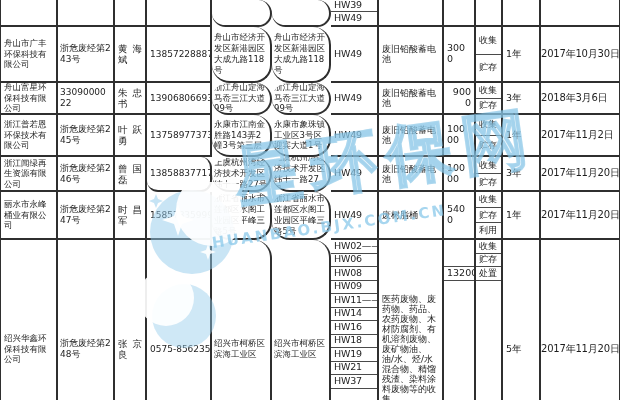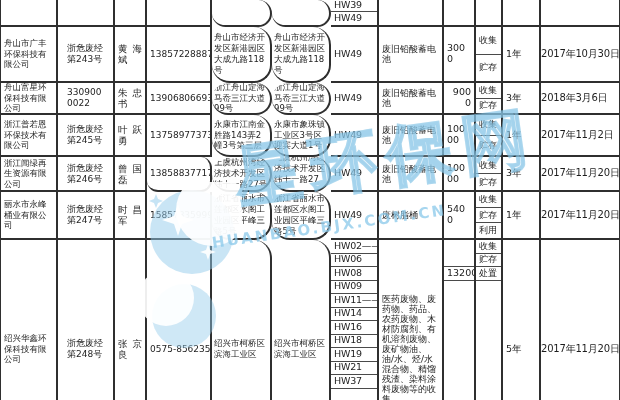--- a/index.html
+++ b/index.html
@@ -15,21 +15,21 @@
     padding:1px 3px;overflow:hidden;word-break:break-all;line-height:10.8px;font-size:9px;
   }
   .cell.stack{padding:0;justify-content:flex-start;}
   .subcell{
     box-sizing:border-box;border-bottom:1px solid #4a4a4a;display:flex;align-items:center;
     padding:0 3px;flex:0 0 auto;white-space:nowrap;overflow:hidden;
   }
   .subcell.fill{flex:1 1 auto;}
   .subcell.nb{border-bottom:none;}
   .col-company{font-size:8.5px;line-height:10.5px;}
-  .col-permit{font-size:9px;line-height:11px;padding:1px 9px;}
+  .col-permit{font-size:9px;line-height:11px;padding:1px 2px;}
   .col-person{font-size:9.5px;line-height:11px;text-align:justify;}
   .col-phone{font-size:9px;line-height:10.5px;white-space:nowrap;}
   .col-address1,.col-address2{font-size:8.5px;line-height:10.8px;padding:1px 2px;border-radius:18px;}
   .col-codes{font-size:9.5px;letter-spacing:-0.2px;}
   .col-waste{font-size:9px;line-height:10px;}
   .col-quantity{font-size:9.5px;}
   .col-modes{font-size:9px;}
   .col-duration{font-size:9.5px;}
   .col-date{font-size:10px;padding:1px 0;white-space:nowrap;letter-spacing:-0.2px;}
 

